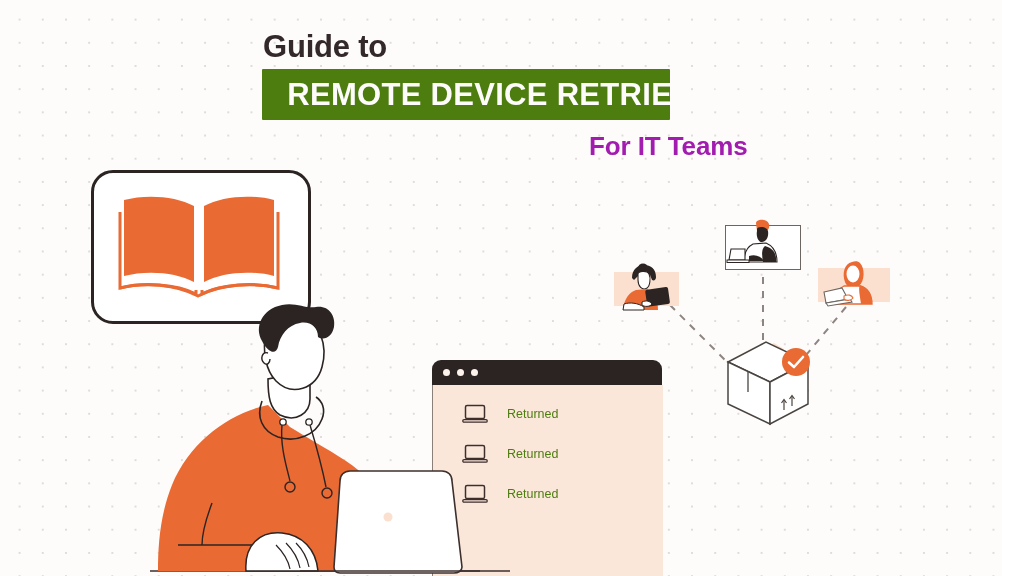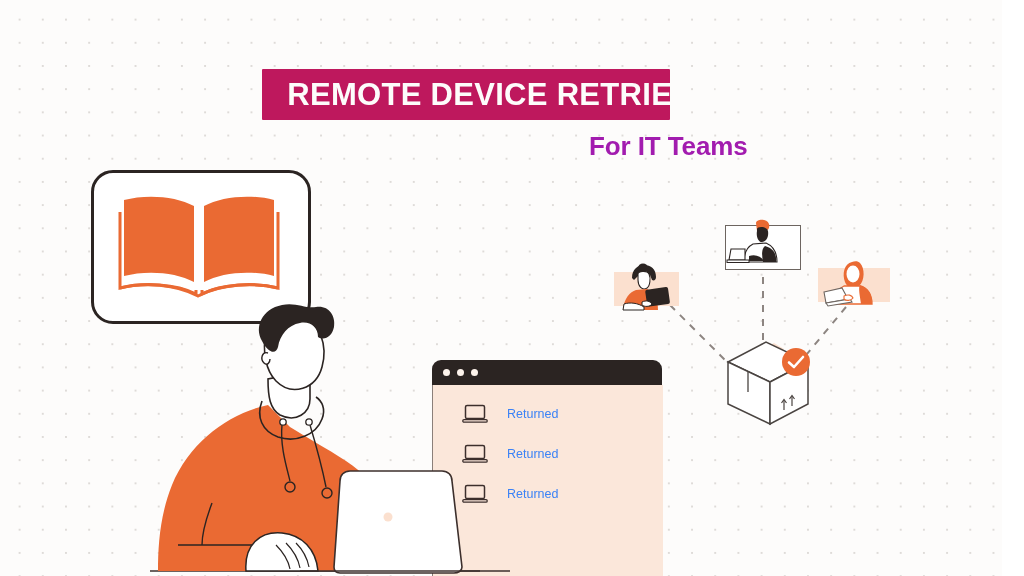--- a/index.html
+++ b/index.html
@@ -24,21 +24,21 @@
   }
 
   
   .hl-guide{
     position:absolute;left:263px;top:29px;
     font-size:31px;font-weight:bold;letter-spacing:-0.2px;
     color:#33292a;
   }
   .hl-bar{
     position:absolute;left:262px;top:69px;width:408px;height:51px;
-    background:#be185d;border-radius:1px;
+    background:#4d7c0f;border-radius:1px;
   }
   .hl-bar-text{
     position:absolute;left:0;top:0;width:496px;height:51px;
     display:flex;align-items:center;justify-content:center;
     color:#fdfcfb;font-size:31px;font-weight:bold;letter-spacing:0.3px;
     white-space:nowrap;
   }
   .hl-sub{
     position:absolute;left:589px;top:131px;
     font-size:26px;font-weight:bold;color:#a21caf;letter-spacing:-0.1px;
@@ -63,35 +63,36 @@
   }
   .win-dot.d1{left:11px;} .win-dot.d2{left:25px;} .win-dot.d3{left:39px;}
   .win-body{
     position:absolute;left:0;top:25px;width:230px;height:191px;
     background:#fbe7da;border-left:1.5px solid #8b7f79;
   }
   .row{
     position:absolute;left:30px;display:flex;align-items:center;gap:19px;
   }
   .row.r1{top:19px;} .row.r2{top:59px;} .row.r3{top:99px;}
-  .row-label{font-size:12.5px;color:#3b82f6;font-weight:500;}
+  .row-label{font-size:12.5px;color:#4d7c0f;font-weight:500;}
   .peachbg{position:absolute;background:#fbe0cf;}
 
   
   svg{display:block;overflow:visible;}
   .abs{position:absolute;}
 </style>
 </head>
 <body>
 
 <div id="canvas">
 
   <div class="dots"></div>
   <div class="white-band"></div>
 
+  <div class="hl-guide">Guide to</div>
 
   <div class="hl-bar">
     <div class="hl-bar-text">REMOTE DEVICE RETRIEVAL</div>
   </div>
 
   <div class="hl-sub">For IT Teams</div>
 
   <div class="book-frame"></div>
   <svg class="abs" style="left:118px;top:194px;" width="162" height="105" viewBox="0 0 162 105">
 

